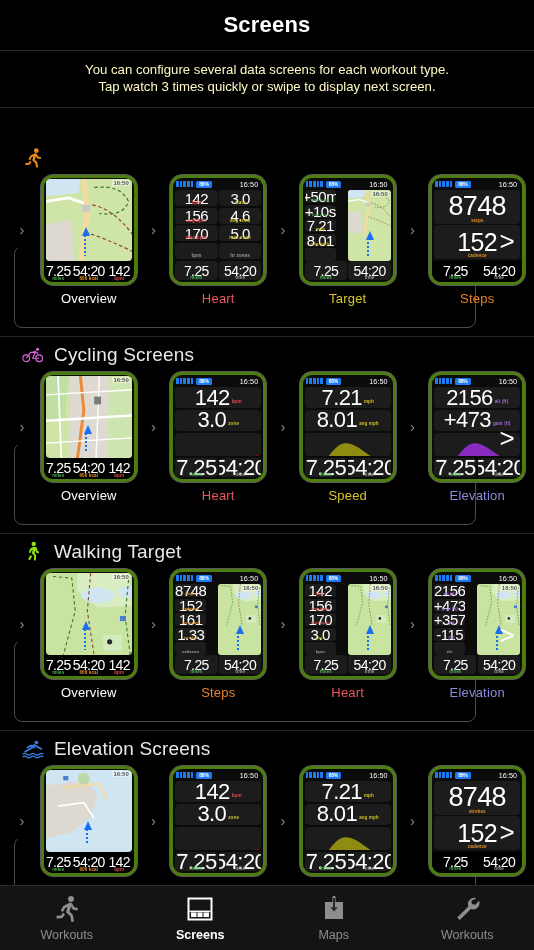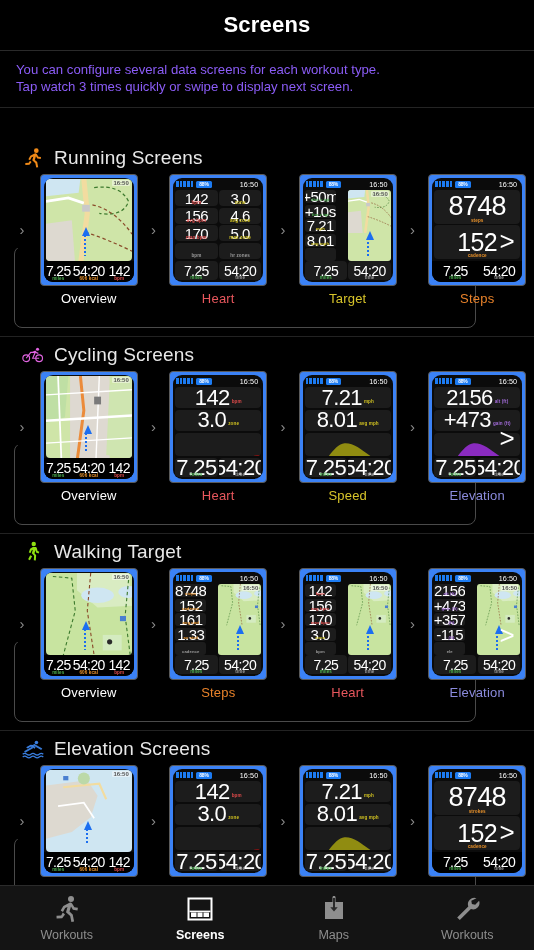--- a/index.html
+++ b/index.html
@@ -35,22 +35,22 @@
 
   
   .navbar{
     height:50px; display:flex; align-items:center; justify-content:center;
     color:#fff; font-size:22px; font-weight:700; letter-spacing:.2px;
   }
   .nav-sep{ height:1px; background:#2a2a2a; }
 
   
   .intro{
-    padding:10px 16px 12px; 
-    color:#8b5cf6; font-size:13.2px; line-height:17px;
+    padding:10px 16px 12px; text-align:center;
+    color:#fef9c3; font-size:13.2px; line-height:17px;
   }
   .intro-sep{ height:1px; background:#242424; }
 
   
   .scroll{
     position:absolute; top:140px; left:0; right:0; bottom:65px;
     overflow:hidden;
   }
 
   
@@ -71,22 +71,22 @@
   }
   .cell{ width:114px; position:relative; display:flex; flex-direction:column; align-items:center; }
   .arrow{
     width:16px; display:flex; align-items:center; justify-content:center;
     height:110px; color:#8c8c8c; font-size:15px; font-weight:300;
   }
   .arr-glyph{ font-family:"Liberation Sans",sans-serif; }
 
   
   .watch{
-    width:98px; height:112px; border-radius:4px;
-    background:#3b82f6; border:1.6px solid #5a5a5a;
+    width:98px; height:112px; border-radius:13px;
+    background:#4d7c0f; border:1.6px solid #5a5a5a;
     padding:3px; overflow:hidden;
   }
   .face{ width:100%; height:100%; border-radius:9px; overflow:hidden; background:#0b0b0b;
          display:flex; flex-direction:column; }
   .caption{ margin-top:5px; font-size:13px; letter-spacing:.2px; }
 
   
   .loop{
     position:absolute; left:14px; right:58px; top:72px; bottom:4px;
     border:1px solid #4a4a4a; border-radius:8px; pointer-events:none;
@@ -199,21 +199,20 @@
         <div class="section">
           <div class="sec-head">
             <span class="sec-icon">
               <svg width="22" height="22" viewBox="0 0 30 30">
                 <g fill="#f08a18">
                   <circle cx="19.5" cy="5" r="3.2"></circle>
                   <path d="M16.5 9.3l-5.2 2.6-2.6 4.7 2.3 1.3 2.1-3.8 2.4-1.2-1.5 5.3 4.2 3.9 1.2 6 2.7-.5-1.4-7-3.2-3 1.5-5 1.9 3.1 4.6.7.4-2.6-3.5-.6-2.3-3.7c-.6-.9-1.7-1.3-2.6-.8zM9.2 21.6l-4.7.1.1 2.7 5.6-.2 2.8-3.6-2.2-2z"></path>
                 </g>
               </svg>
             </span>
-            <span class="sec-title">Running Screens</span>
           </div>
           <div class="row">
             <div class="loop"></div>
             <div class="loop-mask"></div>
             <div class="track">
               <div class="arrow" style="position:absolute;left:14px;">
                 <span class="arr-glyph">›</span>
               </div>
               <div class="cell">
                 <div class="watch">

